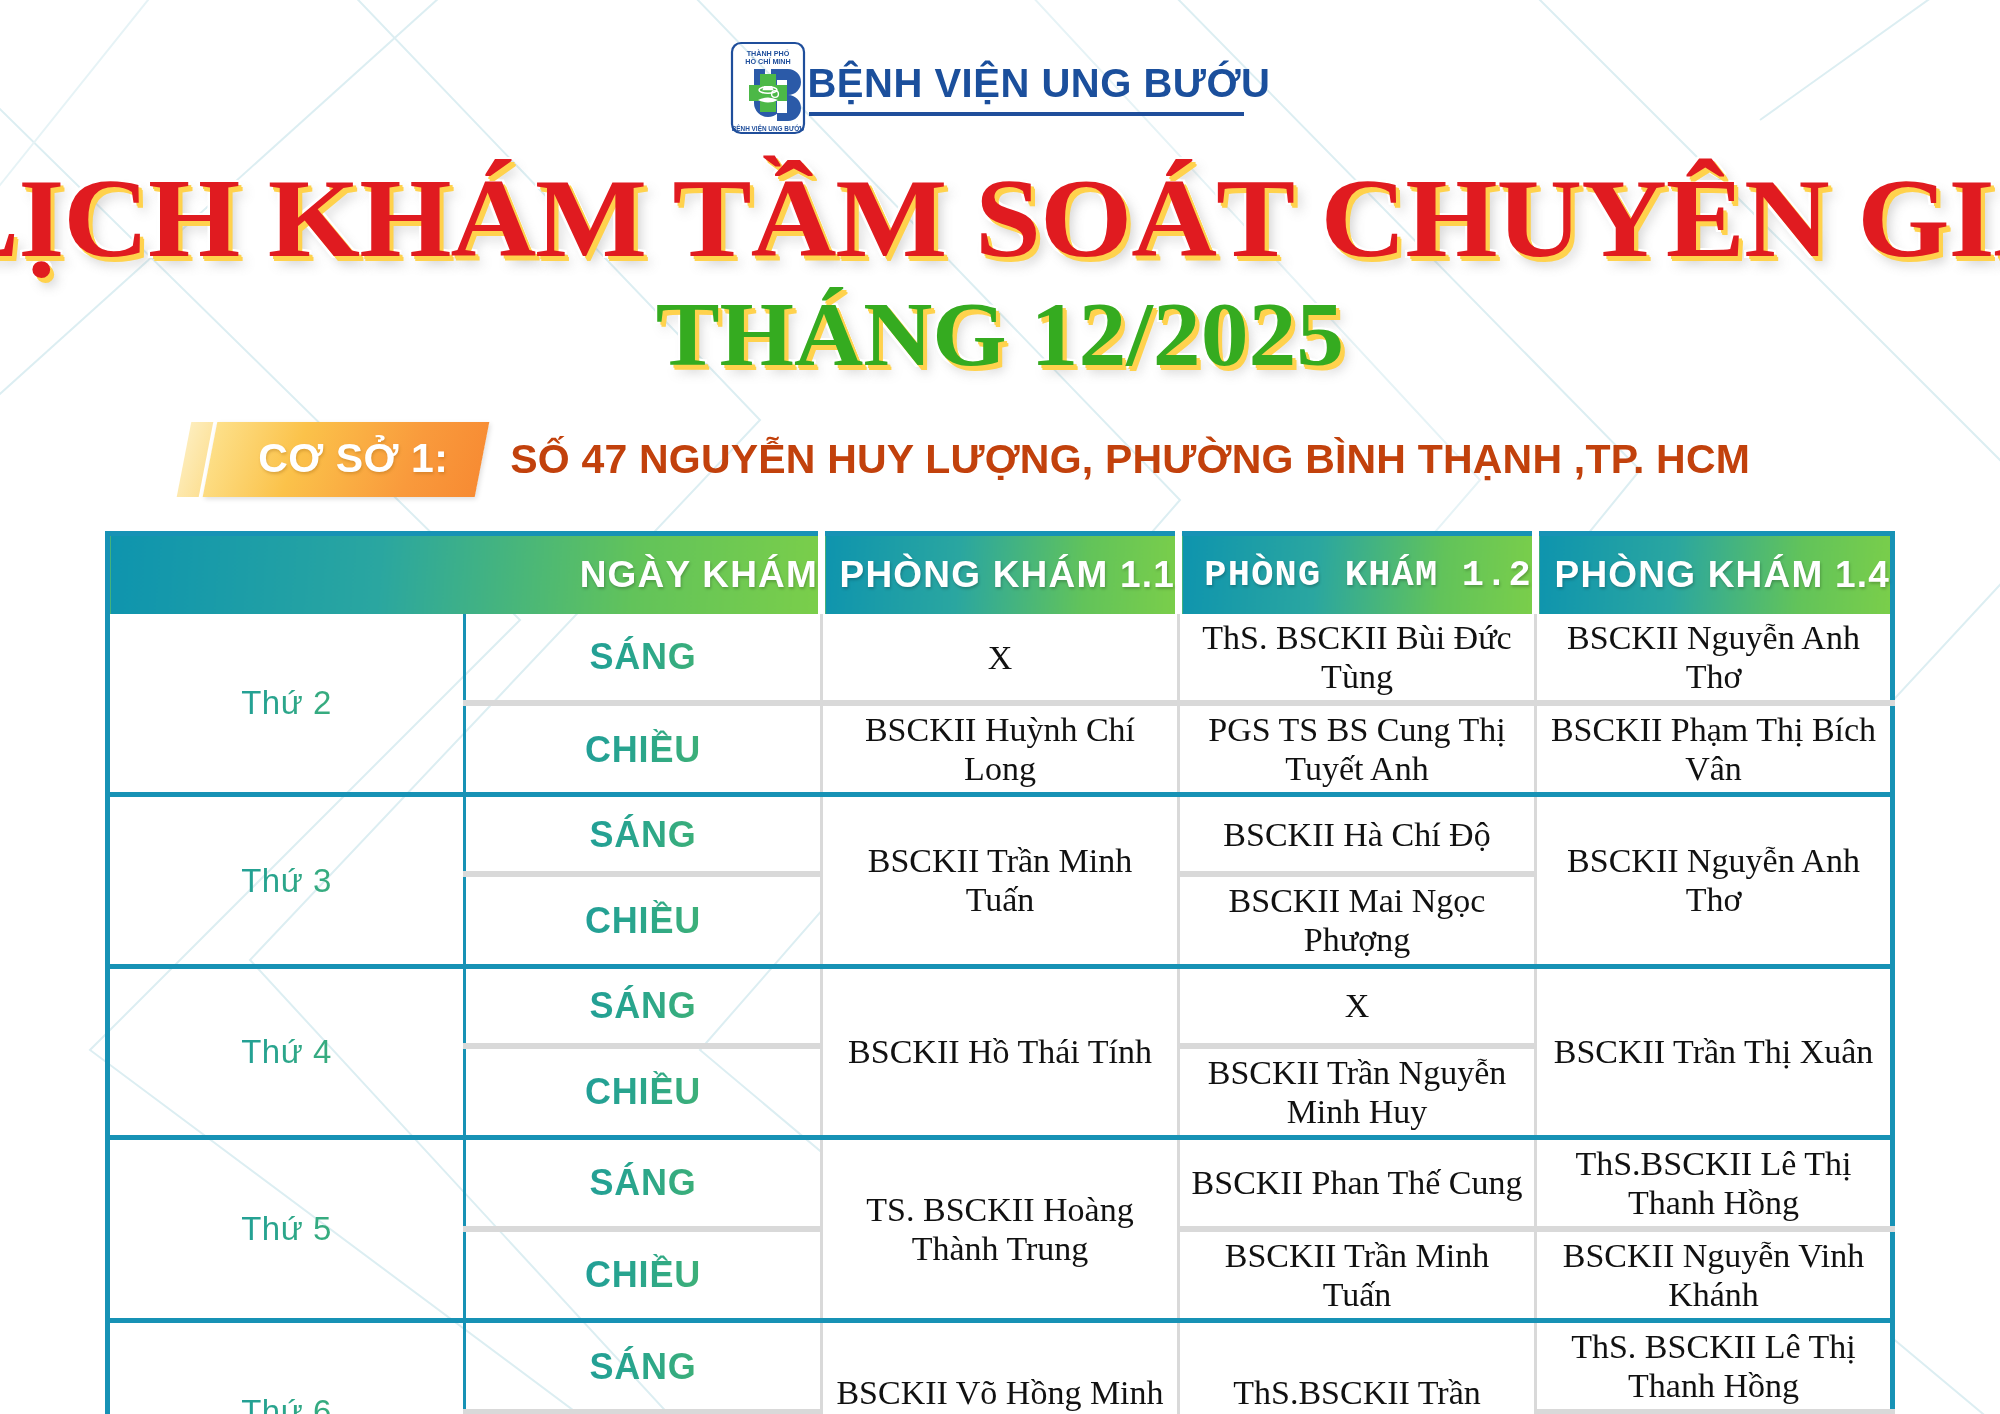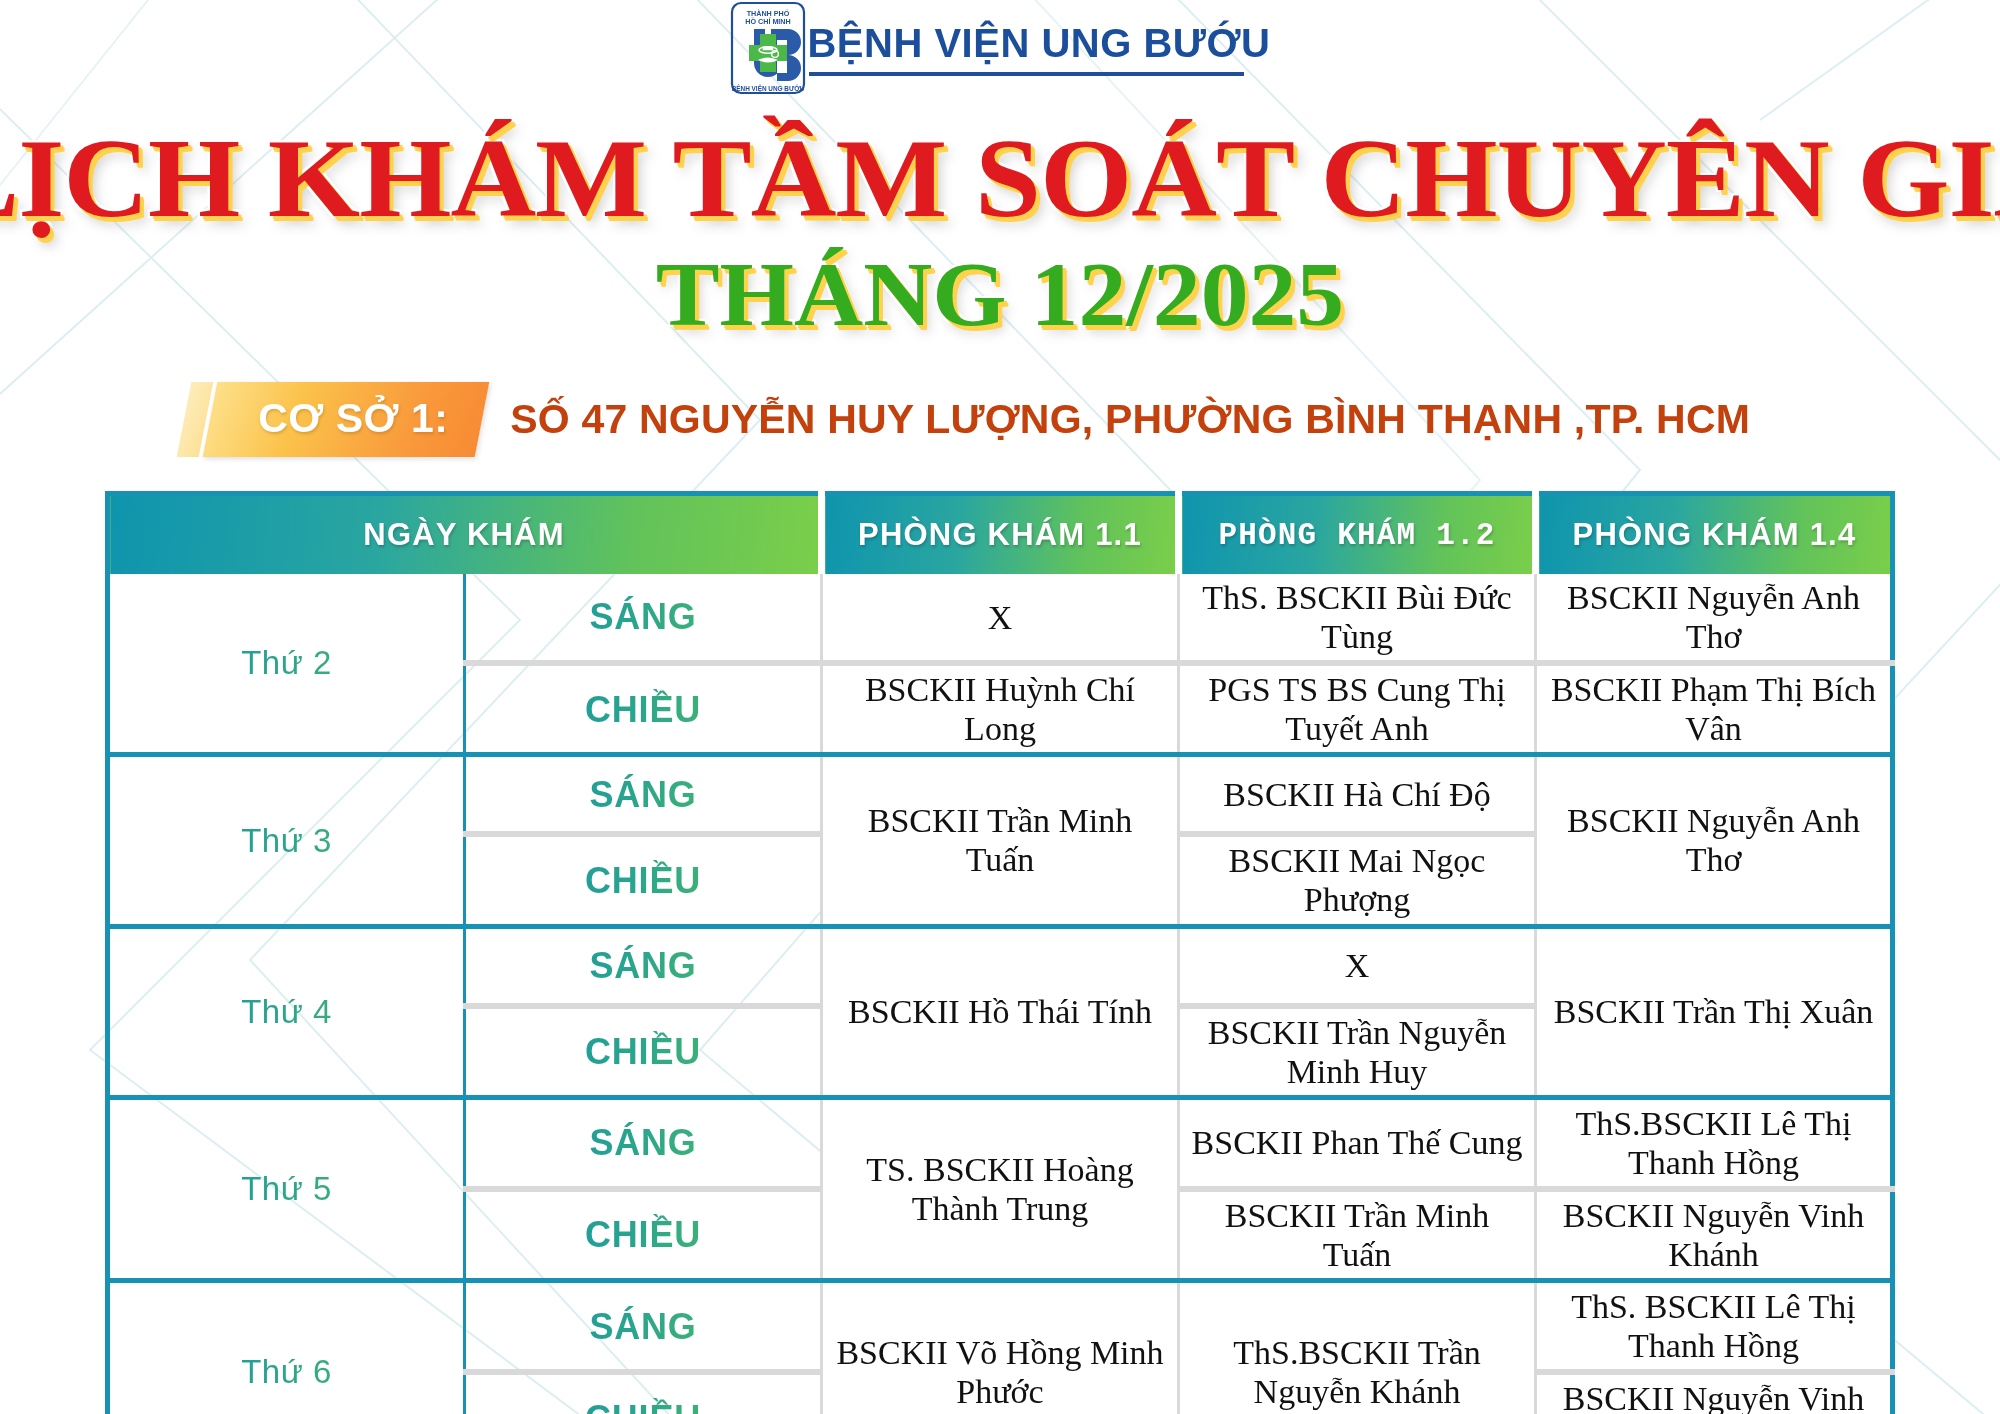--- a/index.html
+++ b/index.html
@@ -11,21 +11,21 @@
   }
   
   .bg-deco{position:absolute;inset:0;z-index:0;pointer-events:none;}
   .bg-deco svg{width:100%;height:100%;display:block;}
 
   .page{position:relative;z-index:2;width:2000px;height:1414px;}
 
   
   .brand{
     display:flex;align-items:center;justify-content:center;
-    
+    padding-top:40px;
   }
   .logo{
     width:78px;height:96px;position:relative;flex:0 0 auto;
   }
   .brand-text{display:flex;flex-direction:column;align-items:flex-start;}
   .org-line{
     font-size:37px;letter-spacing:.5px;color:#1b4f9c;font-weight:400;
     line-height:1.08;white-space:nowrap;
   }
   .hosp-line{
@@ -95,24 +95,25 @@
     margin-left:28px;color:#c2410c;font-weight:bold;font-size:41px;
     letter-spacing:.2px;white-space:nowrap;
   }
 
   
   .table-wrap{margin:34px auto 0 auto;width:1790px;}
   table.sched{
     border-collapse:collapse;width:100%;table-layout:fixed;
   }
   .hdr th{
-    color:#ffffff;font-weight:bold;font-size:31px;letter-spacing:1.2px;
+    color:#ffffff;font-weight:bold;font-size:37px;letter-spacing:1.2px;
     height:78px;padding:0;border:0;
     text-shadow:1px 2px 3px rgba(0,0,0,.22);
     background:linear-gradient(95deg,#0e94ae 0%,#2aa6a0 38%,#62c35a 74%,#7ace4a 100%);
+    text-align:right;
   }
   .hdr th.h1{border-right:7px solid #ffffff;}
   .hdr th.h2{border-right:7px solid #ffffff;}
   .hdr th.h3{border-right:7px solid #ffffff;font-family:Liberation Mono, monospace;}
 
   td{
     border:0;padding:0;text-align:center;vertical-align:middle;
     background:#ffffff;
     font-family:"Liberation Serif", serif;
     font-size:34px;color:#111111;

